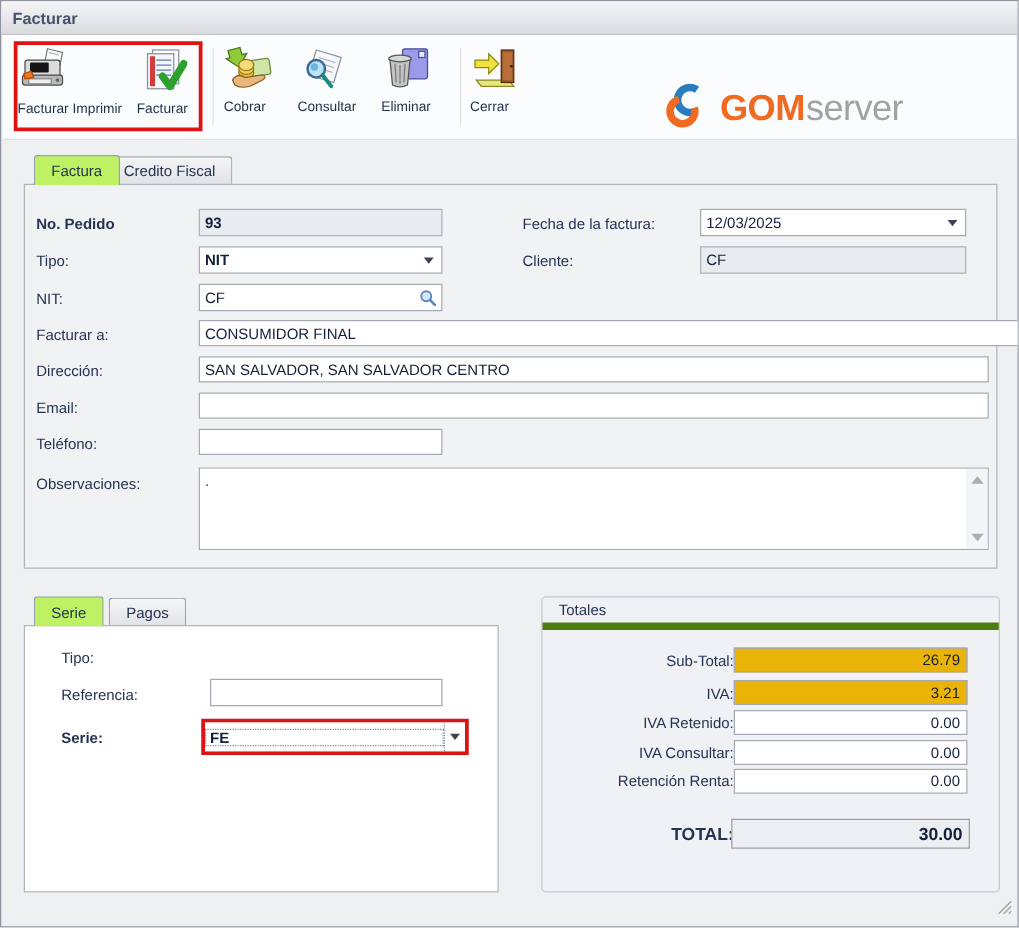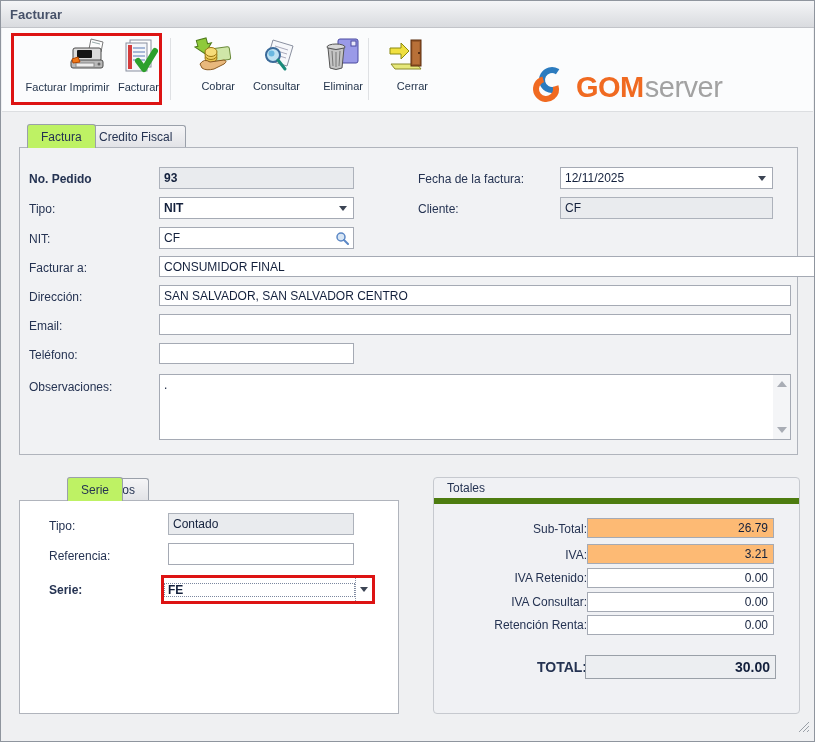--- a/index.html
+++ b/index.html
@@ -16,21 +16,21 @@
     display:flex; align-items:center; padding-left:9px;
   }
   #titlebar .title { font-size:13px; font-weight:bold; color:#47526a; }
   
   #toolbar {
     position:absolute; left:1px; top:27px; width:811px; height:84px;
     background:#fbfcfd; border-bottom:1px solid #dcdee1;
   }
   .tb-btn {
     position:absolute; top:8px; height:48px;
-    display:flex; flex-direction:column; align-items:flex-end; justify-content:flex-start;
+    display:flex; flex-direction:column; align-items:flex-start; justify-content:flex-start;
     cursor:default;
   }
   .tb-btn .ico { width:42px; height:42px; display:flex; align-items:center; justify-content:center; }
   .tb-btn .cap { font-size:11px; color:#1f3048; margin-top:4px; white-space:nowrap; }
   #red-group {
     position:absolute; left:9px; top:5px; width:151px; height:72px;
     border:3px solid #dd1313; display:flex; align-items:flex-start;
   }
   #red-group .tb-btn { position:relative; top:1px; }
   .tb-sep { position:absolute; top:10px; width:1px; height:62px; background:#dfe1e4; }
@@ -89,21 +89,21 @@
   #totales .hdr {
     height:26px; display:flex; align-items:center; padding-left:13px;
     font-size:12px; color:#253352; border-bottom:6px solid #4d7c0f;
   }
   .tlbl { position:absolute; font-size:12px; color:#253352; text-align:right; width:145px; }
   .tfield {
     position:absolute; left:153px; width:187px; height:20px;
     border:1px solid #a5aab4; background:#fff; font-size:12px; color:#13203c;
     text-align:right; padding:0 5px; font-family:"Liberation Sans", sans-serif; outline:none;
   }
-  .tfield.ro { background:#fdba74; }
+  .tfield.ro { background:#eab308; }
   #total-field { height:24px; font-size:14px; font-weight:bold; background:#eceef1; border-color:#9aa0a8; left:151px; width:191px; }
   
   #grip { position:absolute; right:4px; bottom:4px; }
 </style>
 </head>
 <body>
 
 <div id="window">
 
   <div id="titlebar">
@@ -224,21 +224,21 @@
   <div class="tab" style="left:84px; top:124px;">
     <span>Credito Fiscal</span>
   </div>
   <div class="panel" id="factura-panel"></div>
 
   <div class="lbl b" style="left:28px; top:171px;">No. Pedido</div>
   <input class="field ro b" style="left: 158px; top: 166px; width: 195px;" readonly="" value="93">
 
   <div class="lbl" style="left:417px; top:171px;">Fecha de la factura:</div>
   <div class="combo" style="left:559px; top:166px; width:213px;">
-    <span class="val">12/11/2025</span>
+    <span class="val">12/03/2025</span>
     <span class="darr"></span>
   </div>
 
   <div class="lbl" style="left:28px; top:201px;">Tipo:</div>
   <div class="combo" style="left:158px; top:196px; width:195px;">
     <span class="val b">NIT</span>
     <span class="darr"></span>
   </div>
 
   <div class="lbl" style="left:417px; top:201px;">Cliente:</div>
@@ -267,30 +267,29 @@
 
   <div class="lbl" style="left:28px; top:379px;">Observaciones:</div>
   <div id="obs-wrap">
     <textarea style="">.</textarea>
     <div id="obs-sb">
       <div class="sb-up"></div>
       <div class="sb-dn"></div>
     </div>
   </div>
 
-  <div class="tab active" style="left:26px; top:476px;margin-left:40px;">
+  <div class="tab active" style="left:26px; top:476px;">
     <span>Serie</span>
   </div>
   <div class="tab" style="left:86px; top:477px;">
     <span>Pagos</span>
   </div>
   <div class="panel" id="serie-panel"></div>
 
   <div class="lbl" style="left:48px; top:518px;">Tipo:</div>
-  <input class="field ro" style="left: 167px; top: 512px; width: 186px;" readonly="" value="Contado">
 
   <div class="lbl" style="left:48px; top:548px;">Referencia:</div>
   <input class="field" style="left: 167px; top: 542px; width: 186px;" value="">
 
   <div class="lbl b" style="left:48px; top:582px;">Serie:</div>
   <div id="red-combo-wrap">
     <div class="combo" id="serie-combo">
       <span class="val b">FE</span>
       <span class="arrbox">
           <span class="darr"></span>

